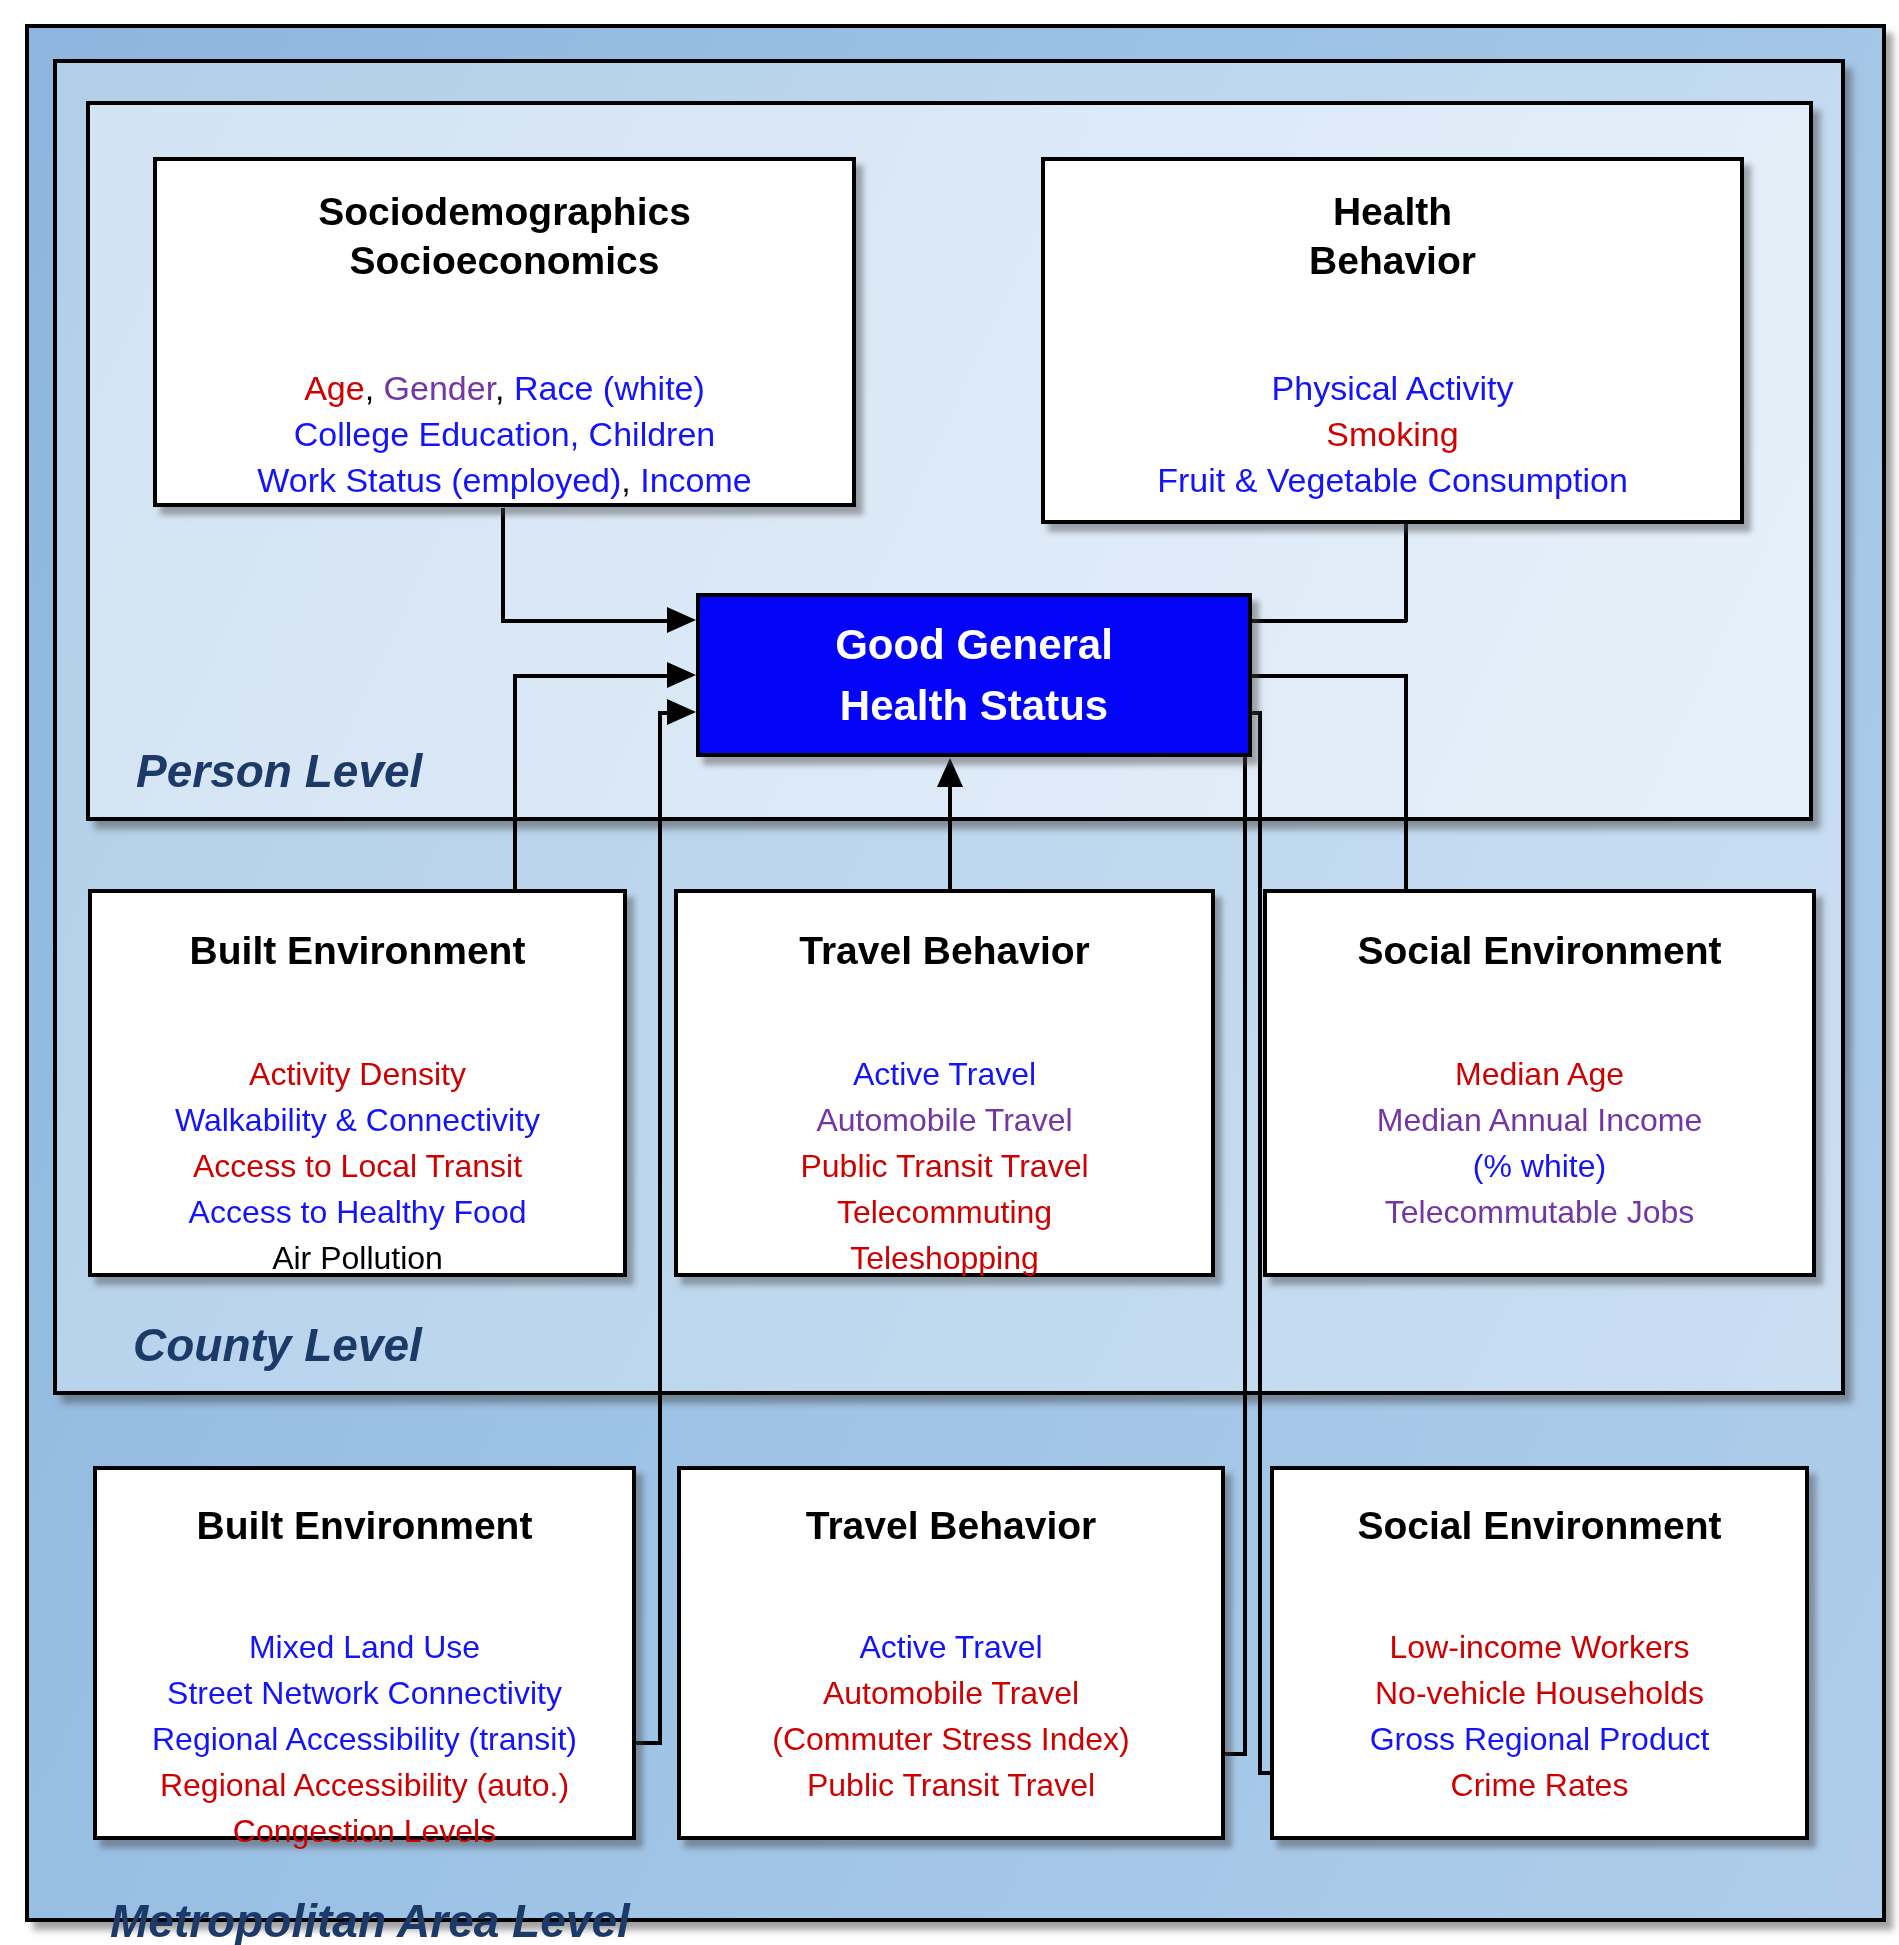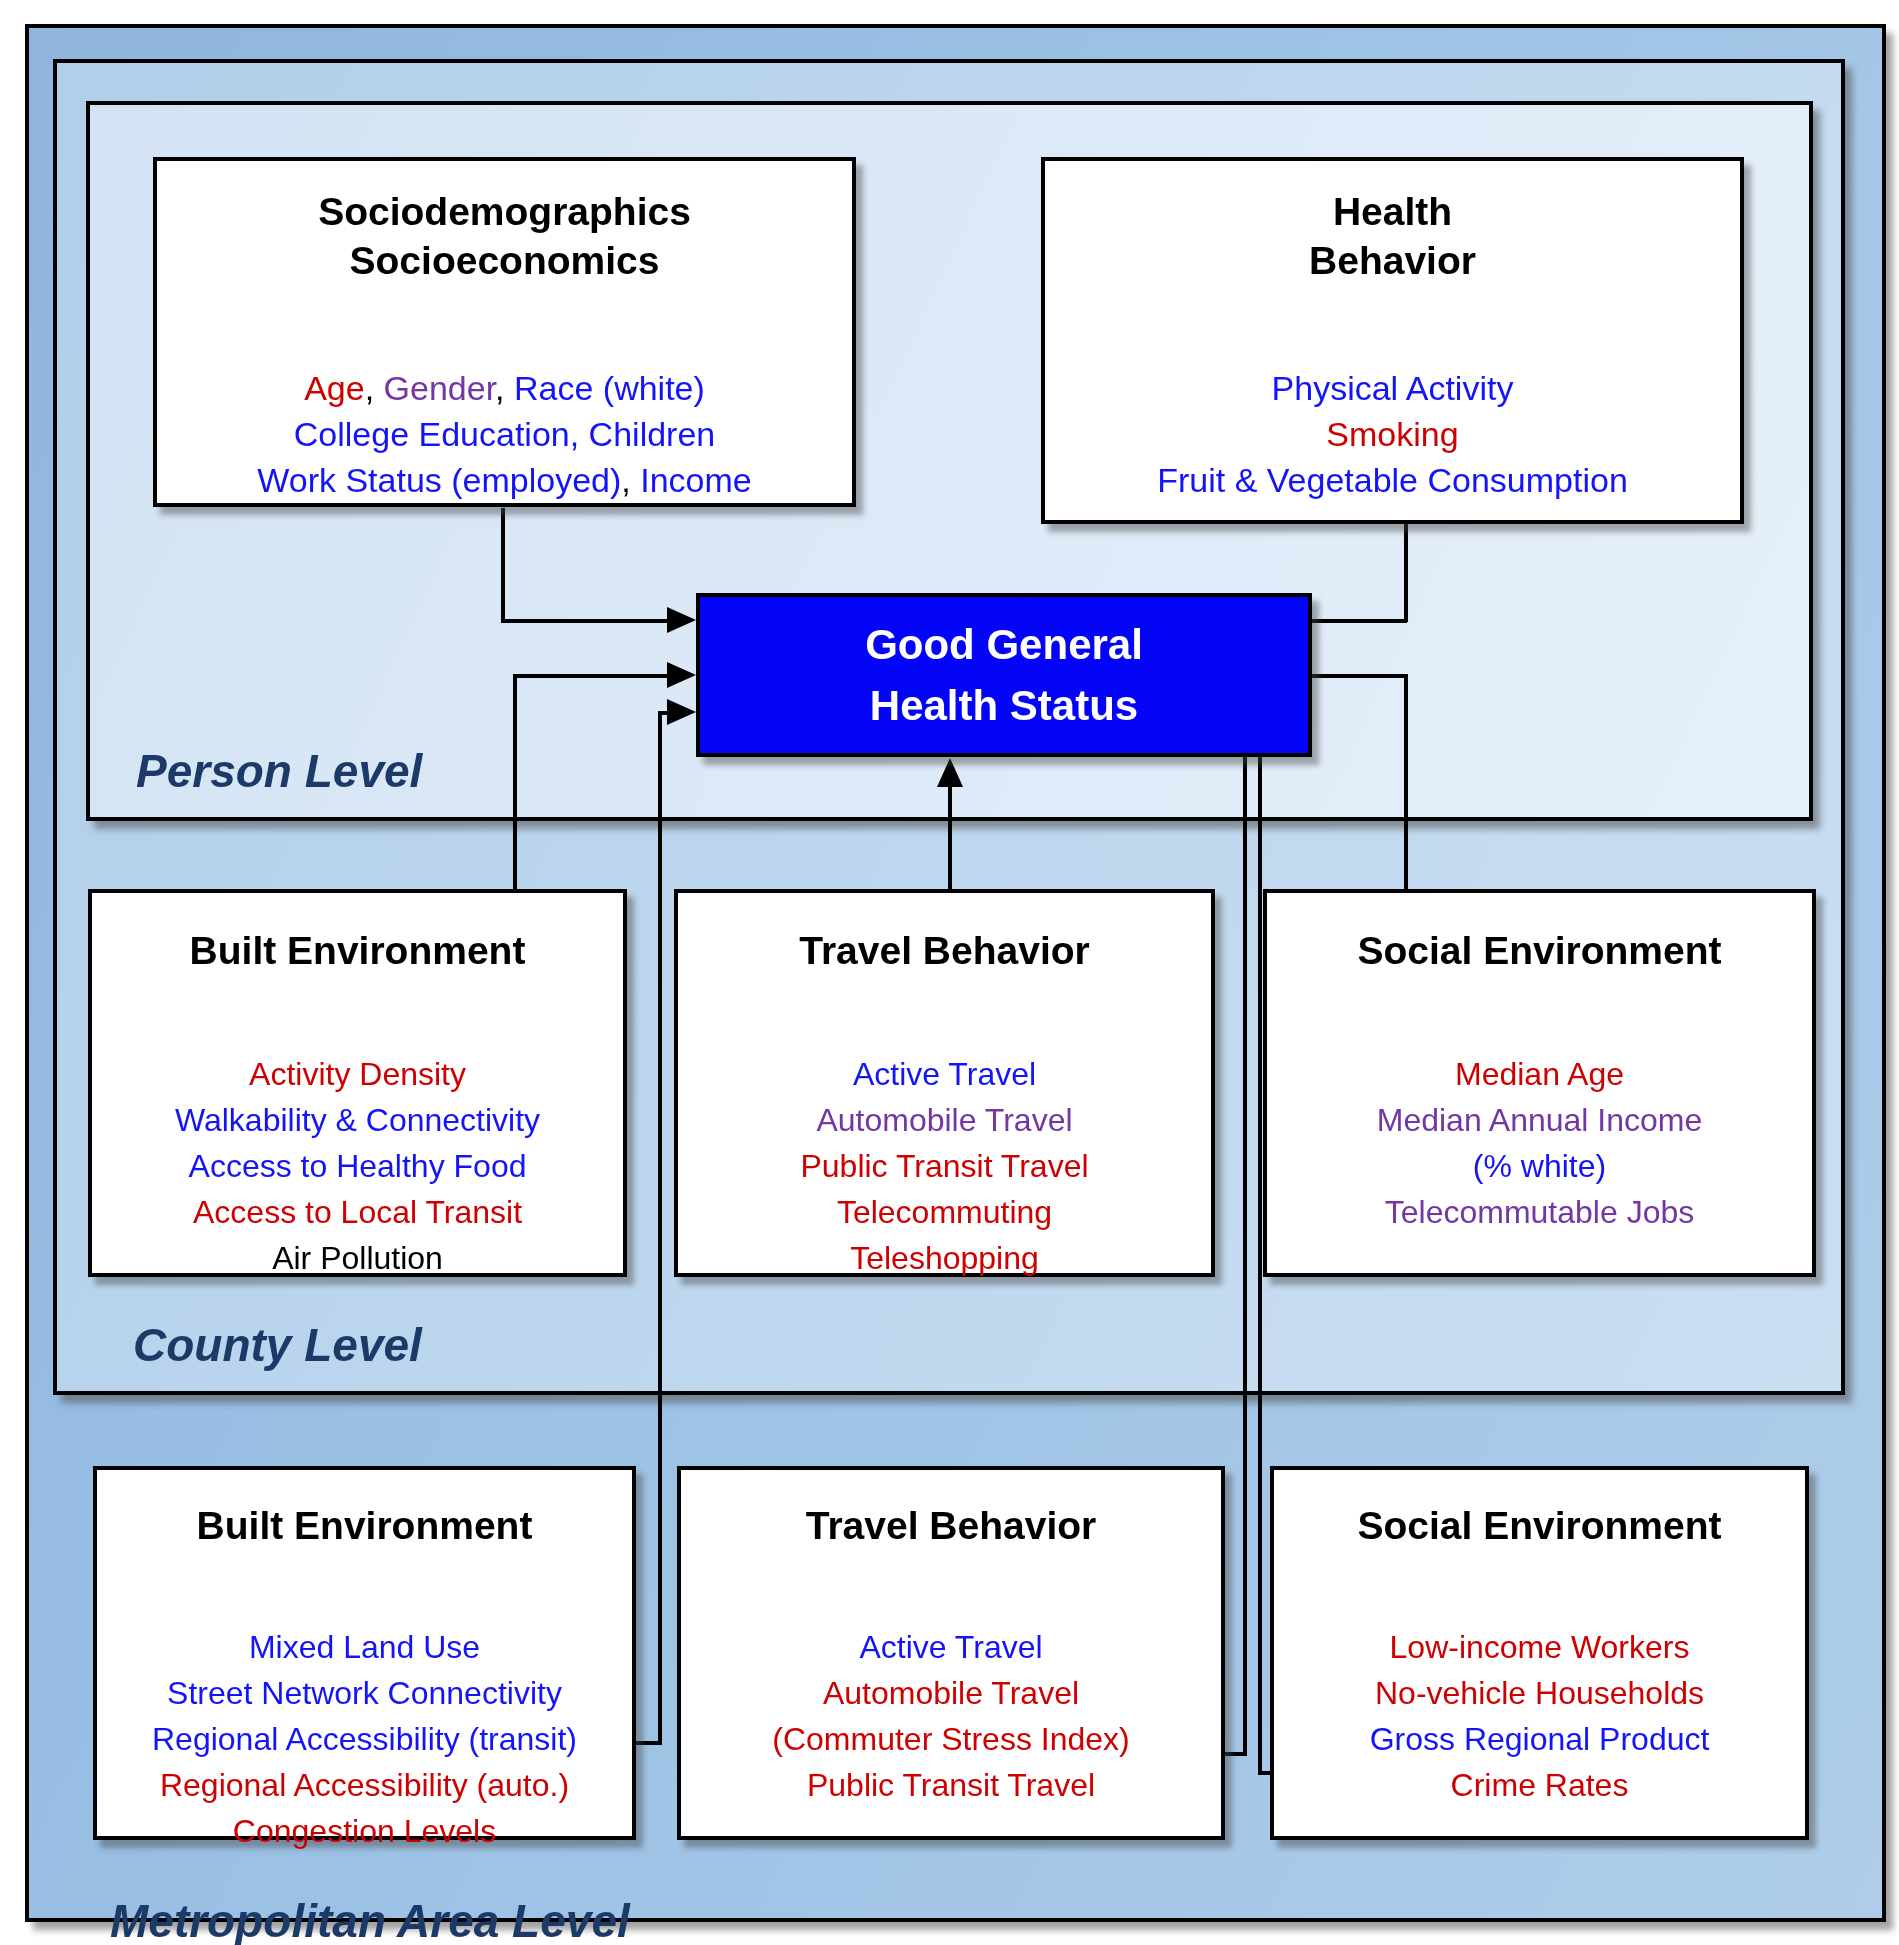--- a/index.html
+++ b/index.html
@@ -40,21 +40,21 @@
 
   #box-mbe{left:93px;top:1466px;width:543px;height:374px;padding-top:31px;}
   #box-mtb{left:677px;top:1466px;width:548px;height:374px;padding-top:31px;}
   #box-mse{left:1270px;top:1466px;width:539px;height:374px;padding-top:31px;}
   #box-mbe .box-items,#box-mtb .box-items,#box-mse .box-items{margin-top:50px;}
 
   #box-cbe .item-line,#box-ctb .item-line,#box-cse .item-line,
   #box-mbe .item-line,#box-mtb .item-line,#box-mse .item-line{font-size:32px;line-height:46px;}
 
   
-  .center-box{position:absolute;left:696px;top:593px;width:616px;height:164px;
+  .center-box{position:absolute;left:696px;top:593px;width:556px;height:164px;
     background:#0404F8;border:4.8px solid #000;box-shadow:6.7px 7.6px 5.7px rgba(70,70,70,0.45);
     color:#fff;font-weight:bold;font-size:42px;line-height:61px;
     display:flex;flex-direction:column;align-items:center;justify-content:center;text-align:center;box-sizing:border-box;}
 
   
   .seg{position:absolute;background:#000;}
   .arr{position:absolute;width:0;height:0;border-style:solid;border-color:transparent;}
   .arr-right{border-width:13.3px 0 13.3px 29px;border-left-color:#000;}
   .arr-left{border-width:13.3px 29px 13.3px 0;border-right-color:#000;}
   .arr-up{border-width:0 13.3px 29px 13.3px;border-bottom-color:#000;}
@@ -145,22 +145,22 @@
       </div>
   </div>
 
   <div class="wbox" id="box-cbe">
     <div class="box-title">
         <div>Built Environment</div>
       </div>
     <div class="box-items">
         <div class="item-line"><span style="color: rgb(206, 0, 0);">Activity Density</span></div>
         <div class="item-line"><span style="color: rgb(20, 20, 250);">Walkability &amp; Connectivity</span></div>
+        <div class="item-line"><span style="color: rgb(206, 0, 0);">Access to Local Transit</span></div>
         <div class="item-line"><span style="color: rgb(20, 20, 250);">Access to Healthy Food</span></div>
-        <div class="item-line"><span style="color: rgb(206, 0, 0);">Access to Local Transit</span></div>
         <div class="item-line"><span style="color: #000000;">Air Pollution</span></div>
       </div>
   </div>
   <div class="wbox" id="box-ctb">
     <div class="box-title">
         <div>Travel Behavior</div>
       </div>
     <div class="box-items">
         <div class="item-line"><span style="color: rgb(20, 20, 250);">Active Travel</span></div>
         <div class="item-line"><span style="color: rgb(116, 54, 164);">Automobile Travel</span></div>

